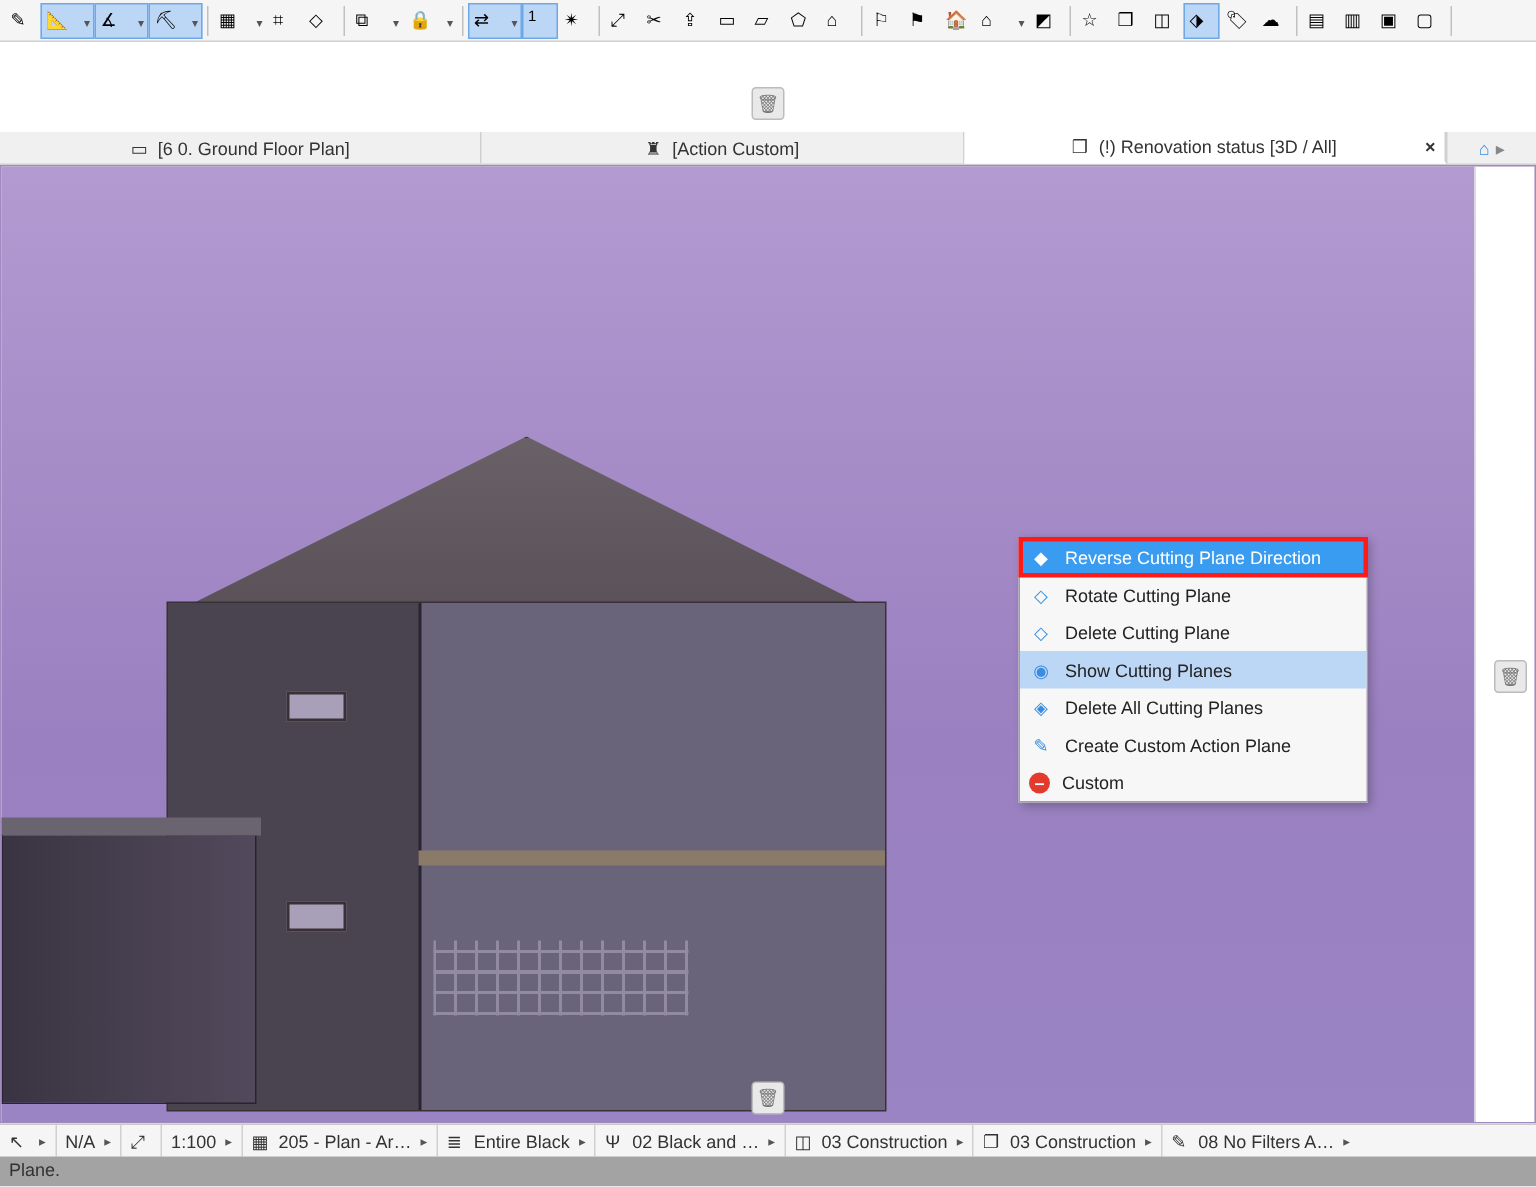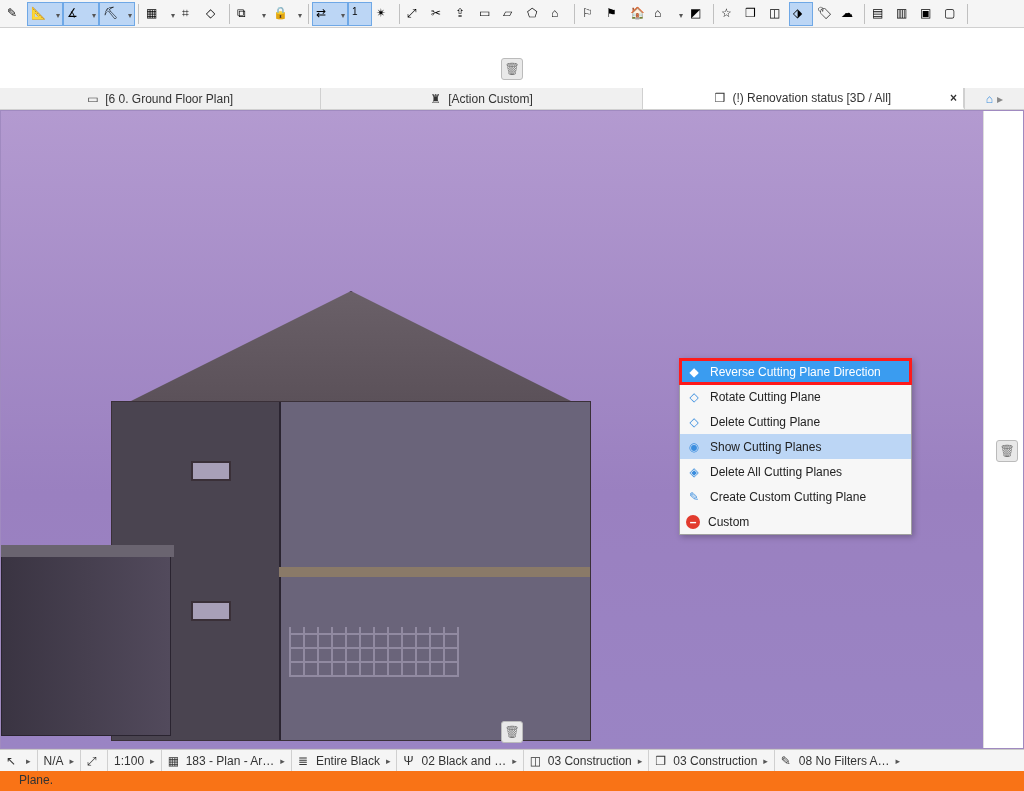--- a/index.html
+++ b/index.html
@@ -56,21 +56,21 @@
   .context-menu .row .micon { width: 16px; height: 16px; display: flex; align-items: center; justify-content: center; }
   .context-menu .row.hover { background: #3a9cf0; color: #fff; }
   .context-menu .row.highlighted { outline: 3px solid #ff1a1a; outline-offset: -2px; }
   .context-menu .row.checked { background: #bcd6f5; }
 
   
   .statusbar { position: absolute; bottom: 20px; left: 0; right: 0; height: 22px; background: #f5f5f5; border-top: 1px solid #c9c9c9; display: flex; align-items: center; }
   .sseg { height: 100%; display: flex; align-items: center; gap: 4px; padding: 0 6px; border-right: 1px solid #d0d0d0; color: #333; white-space: nowrap; }
   .sseg .sico { width: 14px; height: 14px; }
   .sseg .arrow { font-size: 9px; color: #555; margin-left: 2px; }
-  .hintbar { position: absolute; bottom: 0; left: 0; right: 0; height: 20px; background: #f97316; padding: 2px 19px; color: #333; }
+  .hintbar { position: absolute; bottom: 0; left: 0; right: 0; height: 20px; background: #a3a3a3; padding: 2px 6px; color: #333; }
 
   
   .tabbar { position: absolute; top: 88px; left: 0; right: 0; }
   .viewport { top: 110px; }
   .toolbar { position: absolute; top: 0; left: 0; right: 0; }
   .toolarea { position: absolute; top: 28px; left: 0; right: 0; height: 60px; background: #fff; }
 </style>
 </head>
 <body>
 
@@ -253,21 +253,21 @@
   <div class="row checked">
     <span class="micon" style="color:#3a8dde">◉</span>
     <span>Show Cutting Planes</span>
   </div>
   <div class="row">
     <span class="micon" style="color:#3a8dde">◈</span>
     <span>Delete All Cutting Planes</span>
   </div>
   <div class="row">
     <span class="micon" style="color:#3a8dde">✎</span>
-    <span>Create Custom Cutting Plane</span>
+    <span>Create Custom Action Plane</span>
   </div>
   <div class="row">
     <span class="micon" style="color:#fff;background:#e23b2e;border-radius:50%;width:14px;height:14px;line-height:14px;text-align:center;font-weight:bold">–</span>
     <span>Custom</span>
   </div>
 </div>
 
 <div class="statusbar">
   <div class="sseg">
       <span class="sico">↖</span>
@@ -279,21 +279,21 @@
     </div>
   <div class="sseg">
       <span class="sico">⤢</span>
     </div>
   <div class="sseg">
       <span>1:100</span>
       <span class="arrow">▸</span>
     </div>
   <div class="sseg">
       <span class="sico">▦</span>
-      <span>183 - Plan - Ar…</span>
+      <span>205 - Plan - Ar…</span>
       <span class="arrow">▸</span>
     </div>
   <div class="sseg">
       <span class="sico">≣</span>
       <span>Entire Black</span>
       <span class="arrow">▸</span>
     </div>
   <div class="sseg">
       <span class="sico">Ψ</span>
       <span>02 Black and …</span>

